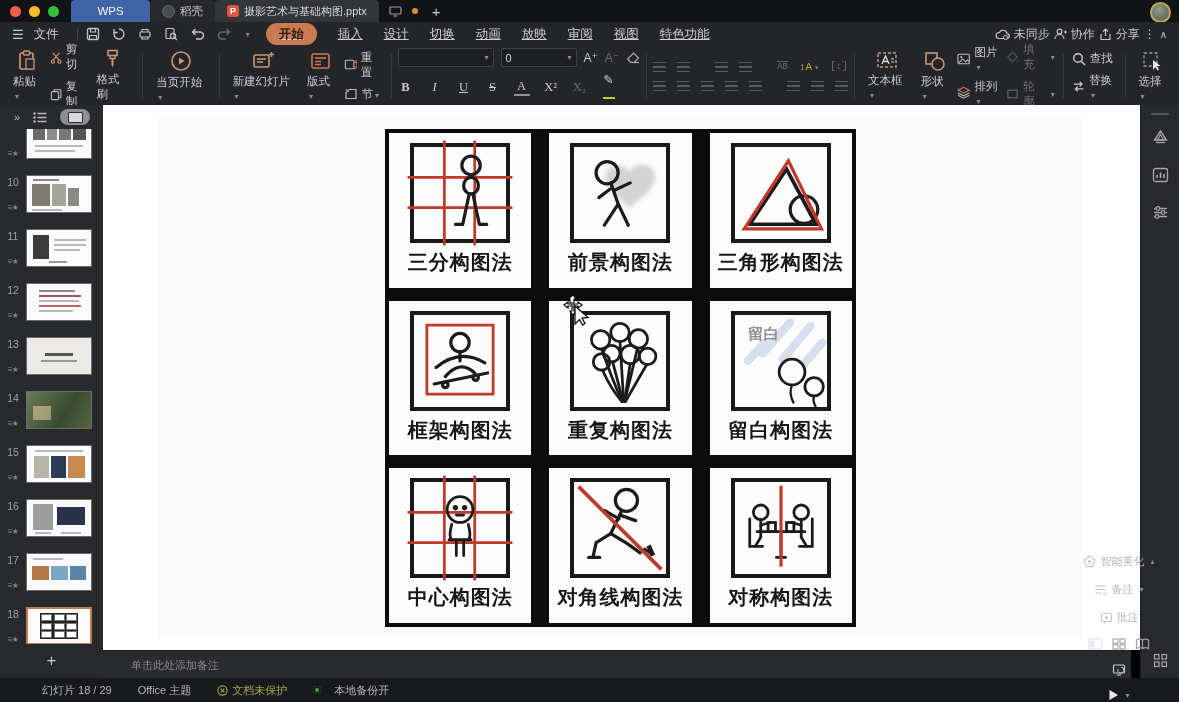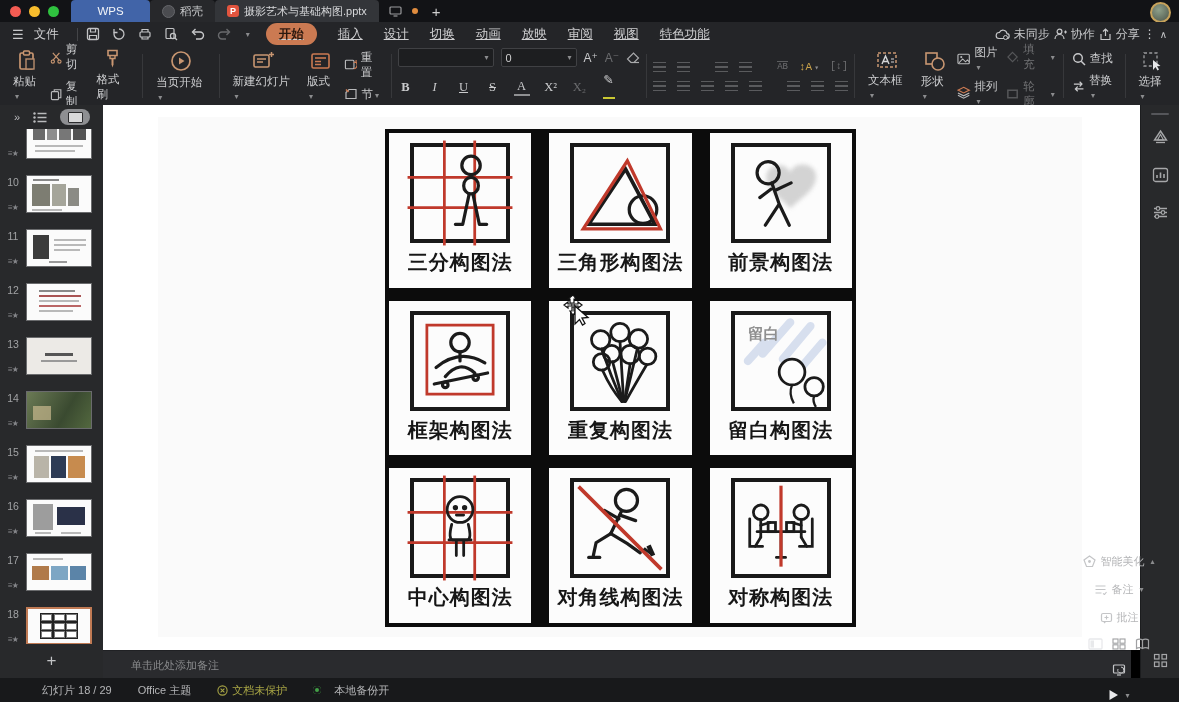--- a/index.html
+++ b/index.html
@@ -619,39 +619,39 @@
                   <path d="M60 51 L53 84 M64 51 L71 84 M53 84 h-8 M71 84 h8"></path>
                 </g>
             </svg>
           </div>
           <div class="cell-label">三分构图法</div>
         </div>
 
         <div class="cell">
           <div class="draw">
             <svg viewBox="0 0 100 100">
-              <path d="M16 84 L56 24 L88 84 Z" stroke="#1b1b1b" stroke-width="4" fill="none"></path>
-              <circle cx="75" cy="68" r="15" stroke="#1b1b1b" stroke-width="3.5" fill="none"></circle>
-              <path d="M10 89 L58 15 L94 89 Z" stroke="#c0392b" stroke-width="3.5" fill="none"></path>
-            </svg>
-          </div>
-          <div class="cell-label">三角形构图法</div>
-        </div>
-
-        <div class="cell">
-          <div class="draw">
-            <svg viewBox="0 0 100 100">
               <path d="M60 28 C64 14 90 17 88 34 C86 49 68 58 60 67 C53 57 34 48 34 33 C34 18 56 15 60 28 Z" fill="#c9c9c9" opacity="0.8" style="filter:blur(2.5px)"></path>
               <g stroke="#1b1b1b" stroke-width="3.5" fill="none" stroke-linecap="round">
                   <circle cx="36" cy="28" r="12"></circle>
                   <path d="M40 39 L48 62 M44 47 L61 39 M39 46 L27 55 M48 62 L33 85 M48 62 L59 85"></path>
                 </g>
             </svg>
           </div>
           <div class="cell-label">前景构图法</div>
+        </div>
+
+        <div class="cell">
+          <div class="draw">
+            <svg viewBox="0 0 100 100">
+              <path d="M16 84 L56 24 L88 84 Z" stroke="#1b1b1b" stroke-width="4" fill="none"></path>
+              <circle cx="75" cy="68" r="15" stroke="#1b1b1b" stroke-width="3.5" fill="none"></circle>
+              <path d="M10 89 L58 15 L94 89 Z" stroke="#c0392b" stroke-width="3.5" fill="none"></path>
+            </svg>
+          </div>
+          <div class="cell-label">三角形构图法</div>
         </div>
 
         <div class="cell">
           <div class="draw">
             <svg viewBox="0 0 100 100">
               <rect x="14" y="11" width="72" height="75" stroke="#c0392b" stroke-width="3" fill="none"></rect>
               <g stroke="#1b1b1b" stroke-width="3.5" fill="none" stroke-linecap="round">
                   <circle cx="50" cy="30" r="10"></circle>
                   <path d="M50 40 V50"></path>
                   <path d="M24 57 Q50 36 77 52"></path>

